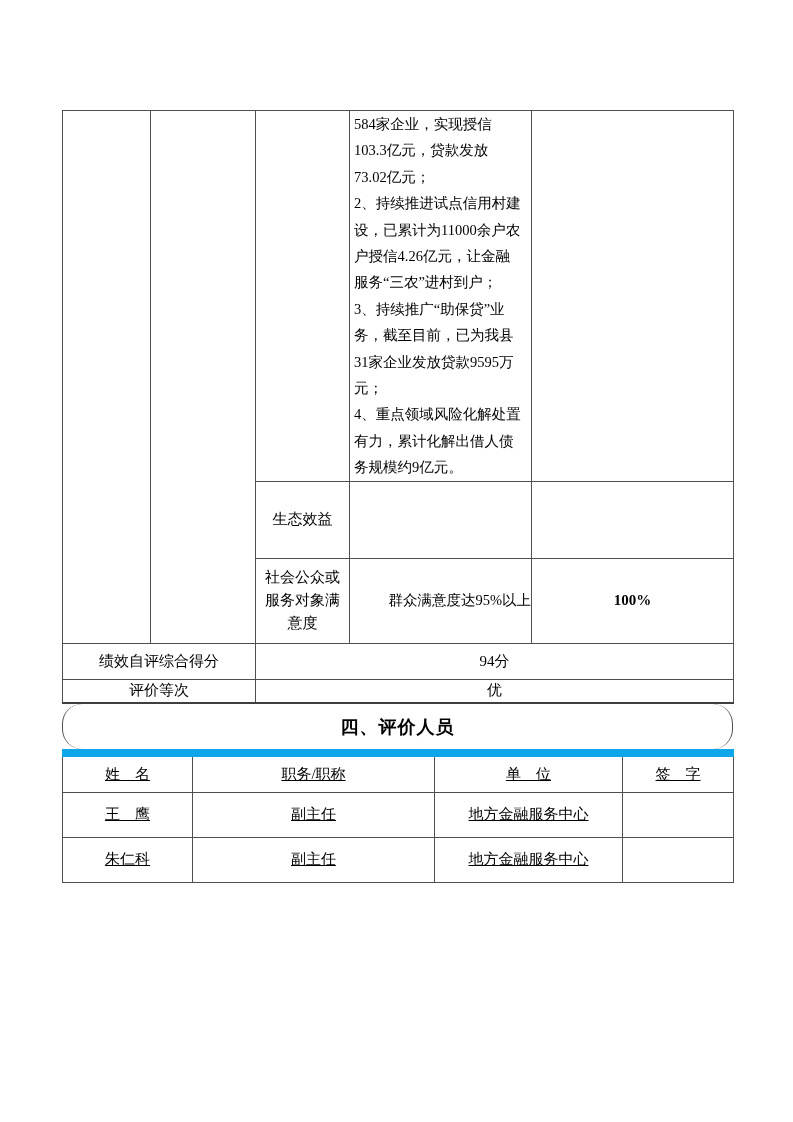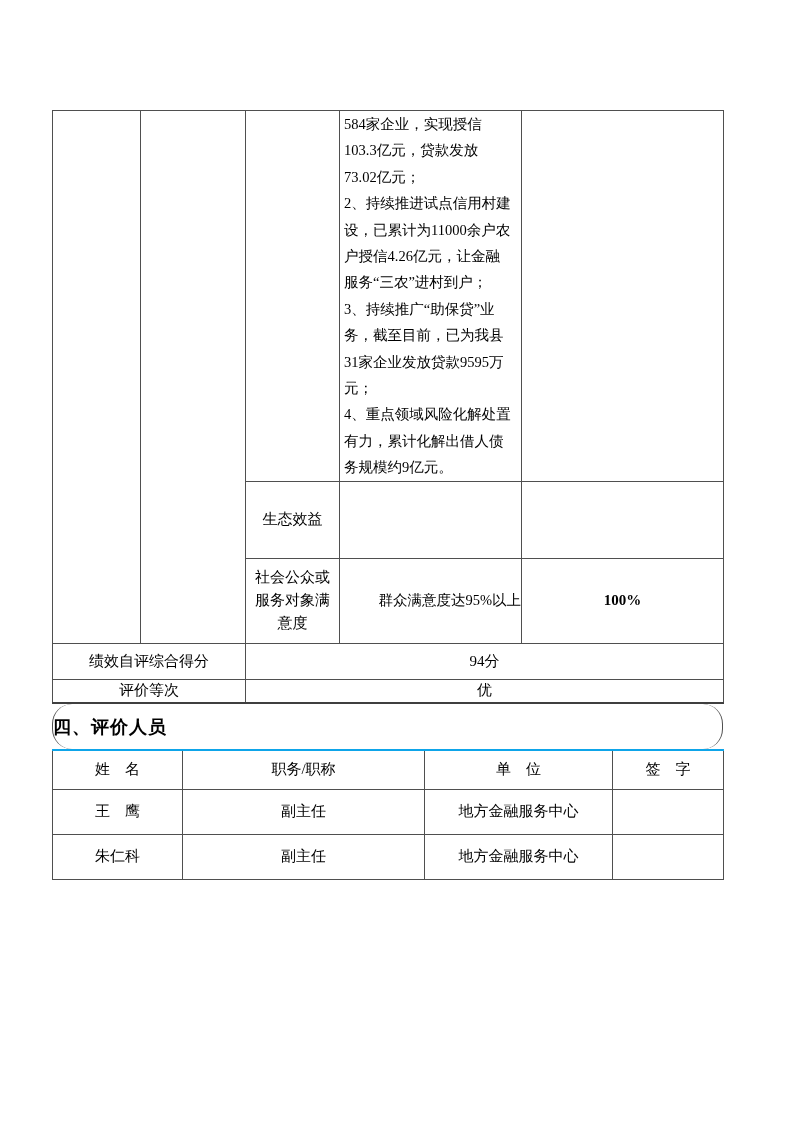--- a/index.html
+++ b/index.html
@@ -1,21 +1,21 @@
 <!DOCTYPE html>
 <html><head>
 <meta charset="utf-8">
 <style>
   html,body { margin:0; padding:0; background:#ffffff; }
   .page {
     position:relative; width:793px; height:1122px; background:#ffffff;
     font-family:"Liberation Serif","DejaVu Serif",serif; color:#000000;
     overflow:hidden;
   }
-  .doc-col { position:absolute; left:52px; top:110px; width:671px; }
+  .doc-col { position:absolute; left:62px; top:110px; width:671px; }
 
   table { border-collapse:collapse; table-layout:fixed; width:671px; }
   td { border:1px solid #4f4f4f; padding:0; vertical-align:middle; font-size:15px; }
 
   
   .r1 { height:370px; }
   .r2 { height:77px;padding-left:27px; }
   .r3 { height:85px; }
   .r4 { height:36px; }
   .r5 { height:24px;border-radius:15px; }
@@ -28,27 +28,27 @@
   .cat { text-align:center; white-space:pre-line; line-height:23px; }
   .target { text-align:right; padding-left:4px; font-size:14.5px; }
   .pct { text-align:center; font-weight:bold; }
   .center { text-align:center; }
   #main-table { border-bottom:2px solid #3f3f3f; }
 
   
   .band {
     width:669px; height:45px;
     border-left:1px solid #4f4f4f; border-right:1px solid #4f4f4f;
-    display:flex; align-items:center; justify-content:flex-start;
+    display:flex; align-items:center; justify-content:center;
     font-family:"Liberation Sans","DejaVu Sans",sans-serif;
     font-weight:bold; font-size:18px; letter-spacing:1px;border-radius:20px;
   }
 
   
-  #eval-table { border-top:2px solid #0ea5e9; }
+  #eval-table { border-top:8px solid #0ea5e9;text-decoration:underline; }
   .rh { height:39px; }
   .rd { height:45px; }
   #eval-table td { text-align:center; }
 </style>
 </head>
 <body>
 
 <div class="page">
   <div class="doc-col">
 

